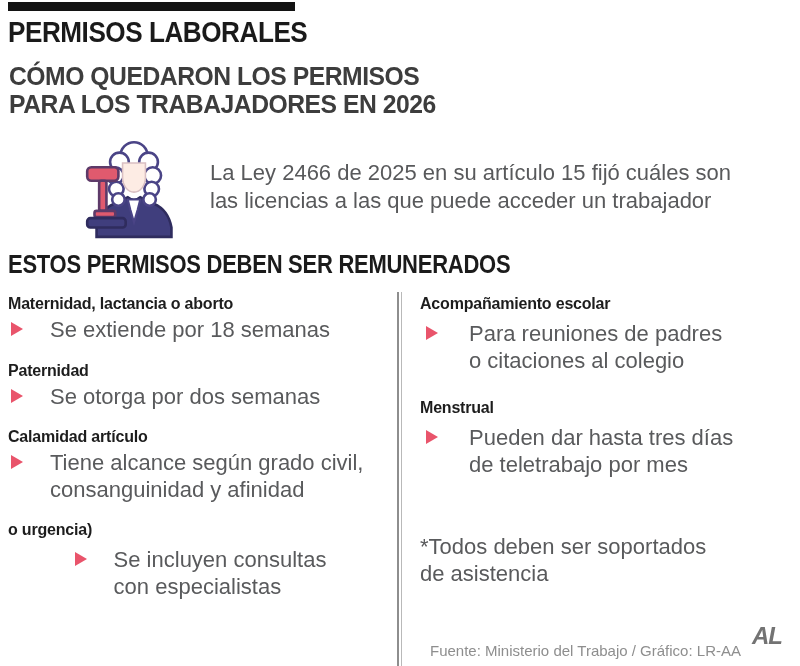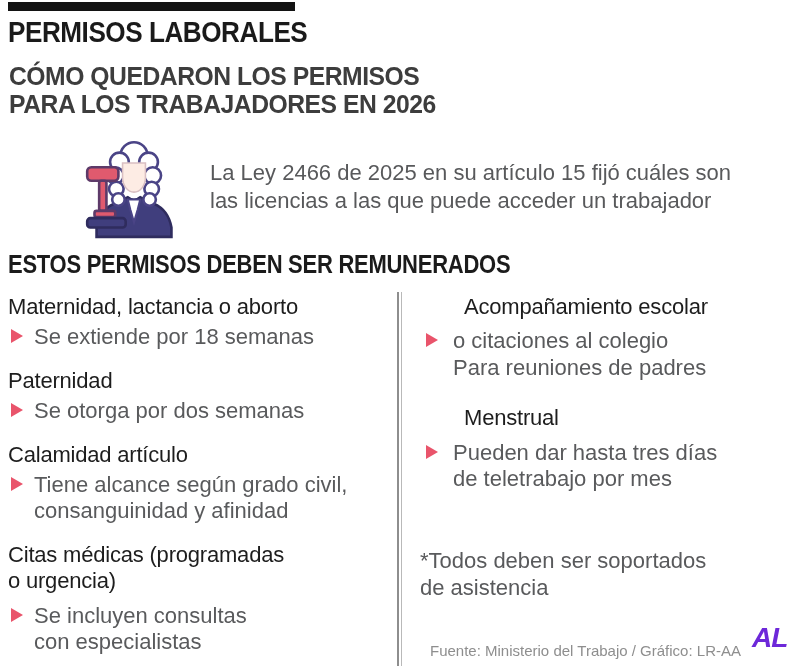--- a/index.html
+++ b/index.html
@@ -29,36 +29,36 @@
   }
   .divider {
     position:absolute; left:397px; top:292px; height:374px; width:5px;
     border-left:2px solid #8e8e8e; border-right:1px solid #b9b9b9;
   }
   .col { position:absolute; top:294px; }
   .col-left  { left:8px;   width:382px; }
   .col-right { left:420px; width:372px; }
   .perm { margin-bottom:17px; }
   .col-right .perm { margin-bottom:24px; }
-  .perm-title { font-size:22px; font-weight:normal; color:#1d1d1d; line-height:1.2; margin-bottom:4px; letter-spacing:-0.2px; }
-  .col-right .perm-title { margin-bottom:8px;margin-left:44px; }
+  .perm-title { font-size:16px; font-weight:bold; color:#1d1d1d; line-height:1.2; margin-bottom:4px; letter-spacing:-0.2px; }
+  .col-right .perm-title { margin-bottom:8px; }
   .bullet { display:flex; align-items:flex-start; }
-  .col-left .perm:last-child .bullet { margin-top:8px; }
+  .col-left .perm:last-child .bullet { margin-top:8px;justify-content:center; }
   .tri {
     flex:0 0 auto; width:0; height:0;
     border-left:12px solid #e9546b; border-top:7px solid transparent; border-bottom:7px solid transparent;
     margin:5px 11px 0 3px;
   }
   .col-right .tri { margin-left:6px; margin-right:15px; }
-  .btxt { font-size:22px; color:#595a5c; line-height:1.2; }
+  .btxt { font-size:22px; color:#595a5c; line-height:1.2;margin-left:16px; }
   .note { font-size:22px; color:#595a5c; line-height:1.22; margin-top:56px; }
   .source { position:absolute; left:430px; top:642px; font-size:15px; color:#8e8e8e; white-space:nowrap;text-align:right; }
   .brand-logo {
-    position:absolute; left:752px; top:622px; font-size:28px; font-weight:bold; font-style:italic;
-    color:#6d28d9; letter-spacing:-1px;
+    position:absolute; left:752px; top:622px; font-size:24px; font-weight:bold; font-style:italic;
+    color:#737373; letter-spacing:-1px;
   }
 </style>
 </head>
 <body>
 
 <div class="topbar"></div>
 
 <h1 class="page-title">PERMISOS LABORALES</h1>
 
 <div class="subtitle">
@@ -140,21 +140,20 @@
       <span class="tri"></span>
       <div class="btxt">
         <div>Tiene alcance según grado civil,</div>
         <div>consanguinidad y afinidad</div>
       </div>
     </div>
   </div>
 
   <div class="perm">
     <div class="perm-title">
-      <div>Citas médicas (programadas</div>
       <div>o urgencia)</div>
     </div>
     <div class="bullet">
       <span class="tri"></span>
       <div class="btxt">
         <div>Se incluyen consultas</div>
         <div>con especialistas</div>
       </div>
     </div>
   </div>
@@ -163,22 +162,22 @@
 
 <div class="col col-right">
 
   <div class="perm">
     <div class="perm-title">
       <div>Acompañamiento escolar</div>
     </div>
     <div class="bullet">
       <span class="tri"></span>
       <div class="btxt">
+        <div>Para reuniones de padres</div>
         <div>o citaciones al colegio</div>
-        <div>Para reuniones de padres</div>
       </div>
     </div>
   </div>
 
   <div class="perm">
     <div class="perm-title">
       <div>Menstrual</div>
     </div>
     <div class="bullet">
       <span class="tri"></span>

